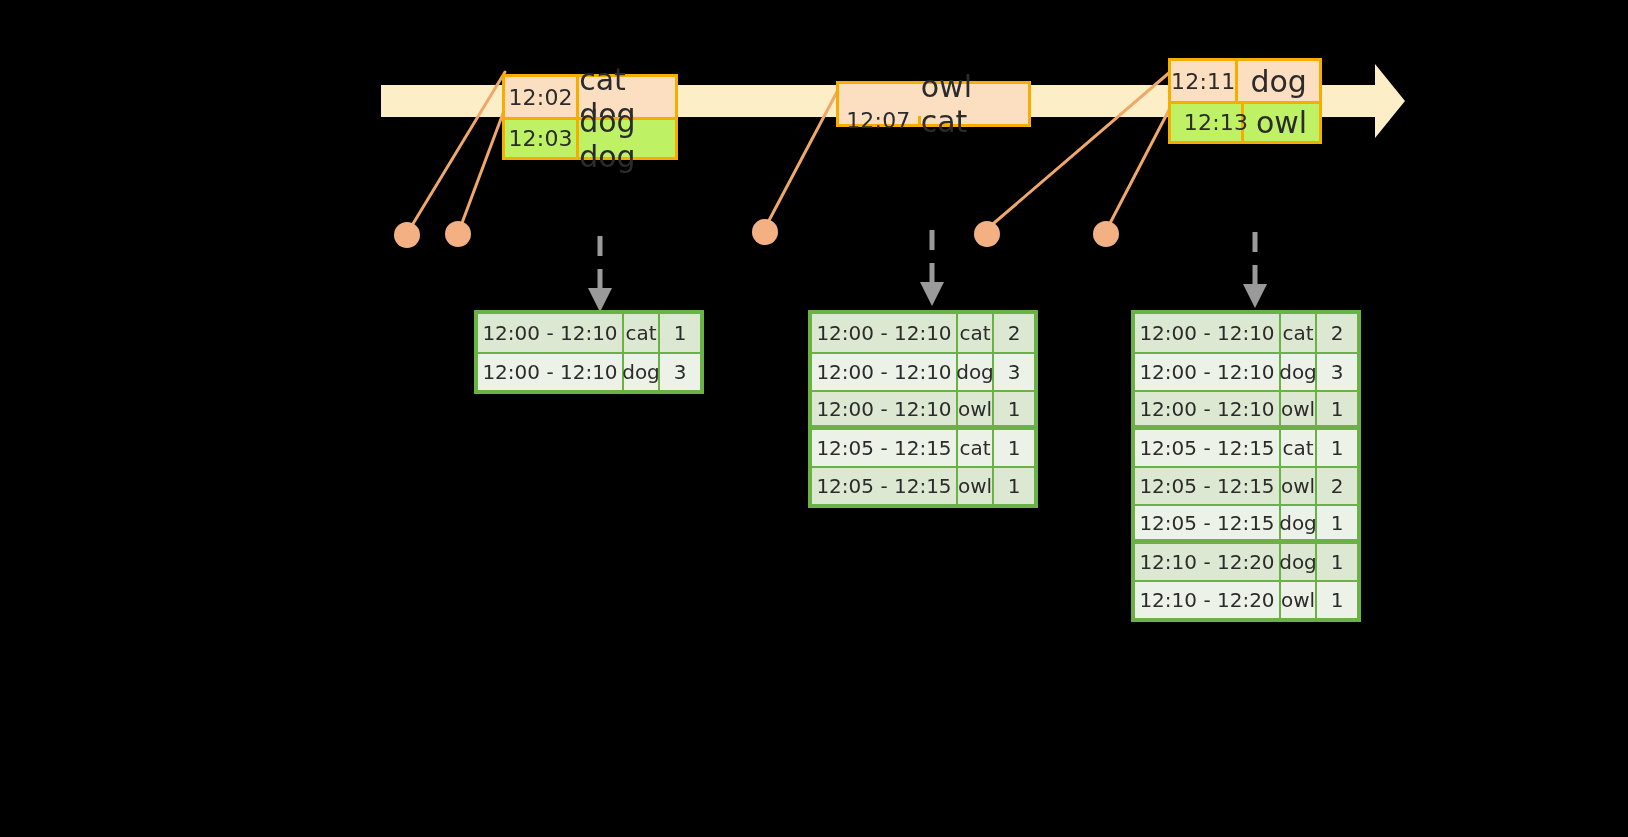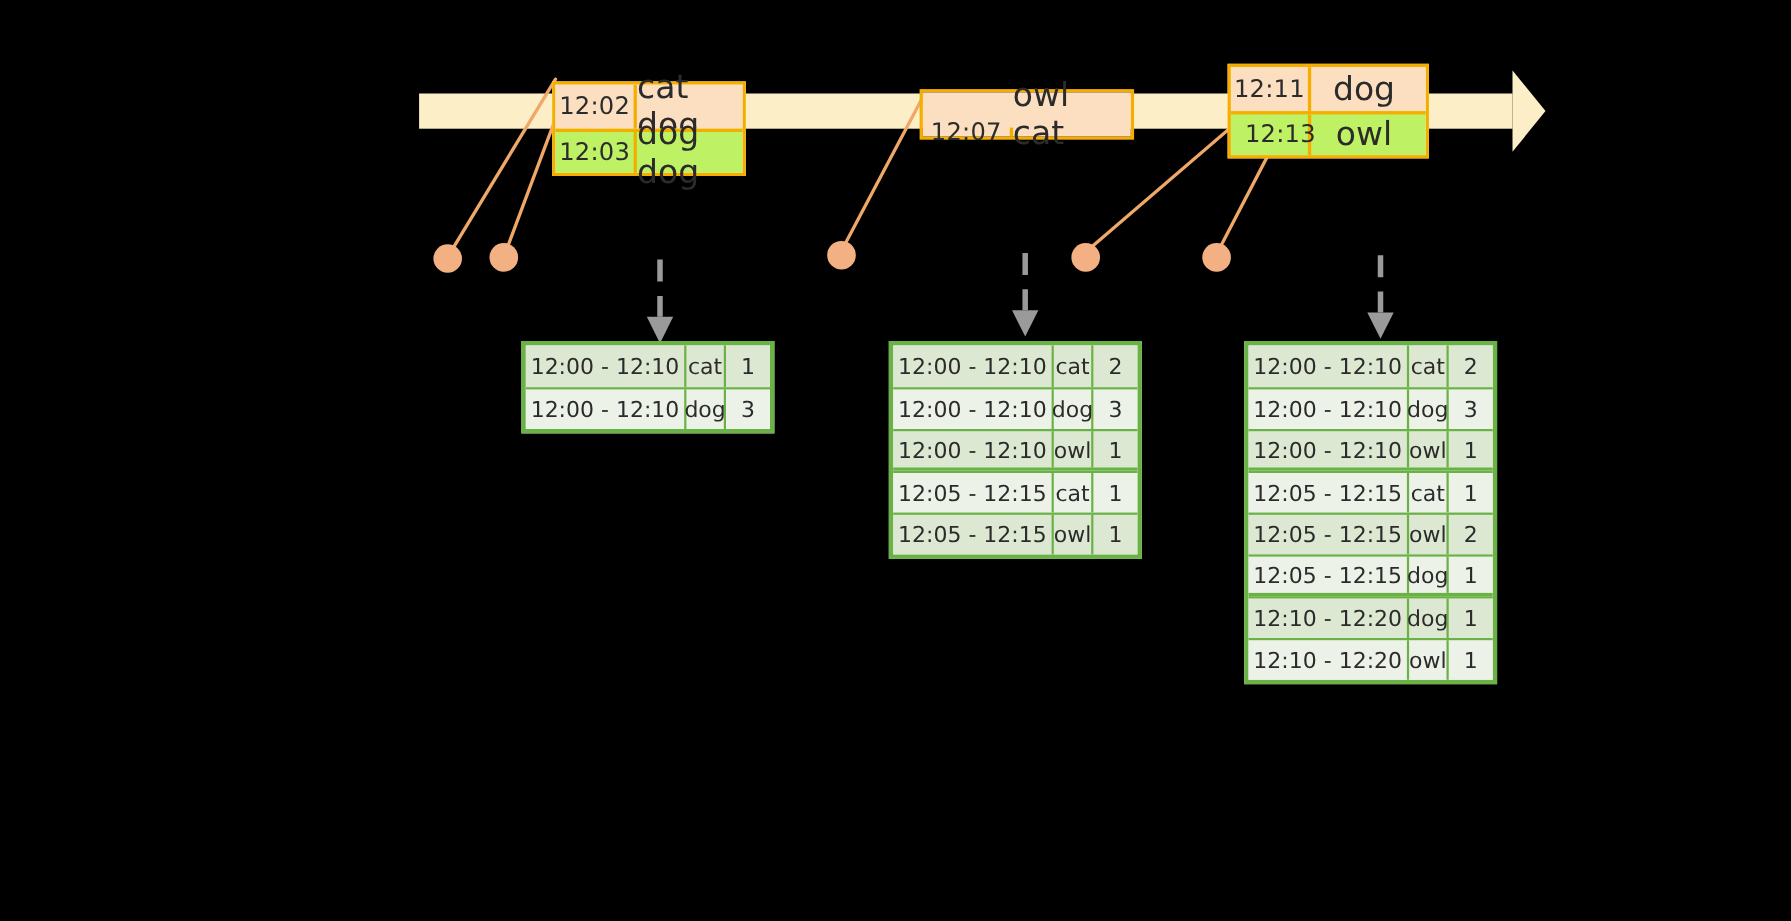--- a/index.html
+++ b/index.html
@@ -155,21 +155,21 @@
     </div>
   </div>
 
   <div class="msg-box" style="left:836px; top:81px; width:195px;">
     <div class="msg-row shaded" style="height:40px;">
       <div class="msg-time" style="width:83px;margin-top:32px;">12:07</div>
       <div class="msg-text" style="width:109px;">owl cat</div>
     </div>
   </div>
 
-  <div class="msg-box" style="left:1116px; top:58px; width:183px;">
+  <div class="msg-box" style="left:1168px; top:58px; width:154px;">
     <div class="msg-row shaded" style="height:40px;">
       <div class="msg-time" style="width:73px;">12:11</div>
       <div class="msg-text" style="width:96px;">dog</div>
     </div>
     <div class="msg-row plain" style="height:40px;">
       <div class="msg-time" style="width:73px;padding-left:20px;">12:13</div>
       <div class="msg-text" style="width:96px;">owl</div>
     </div>
   </div>
 

